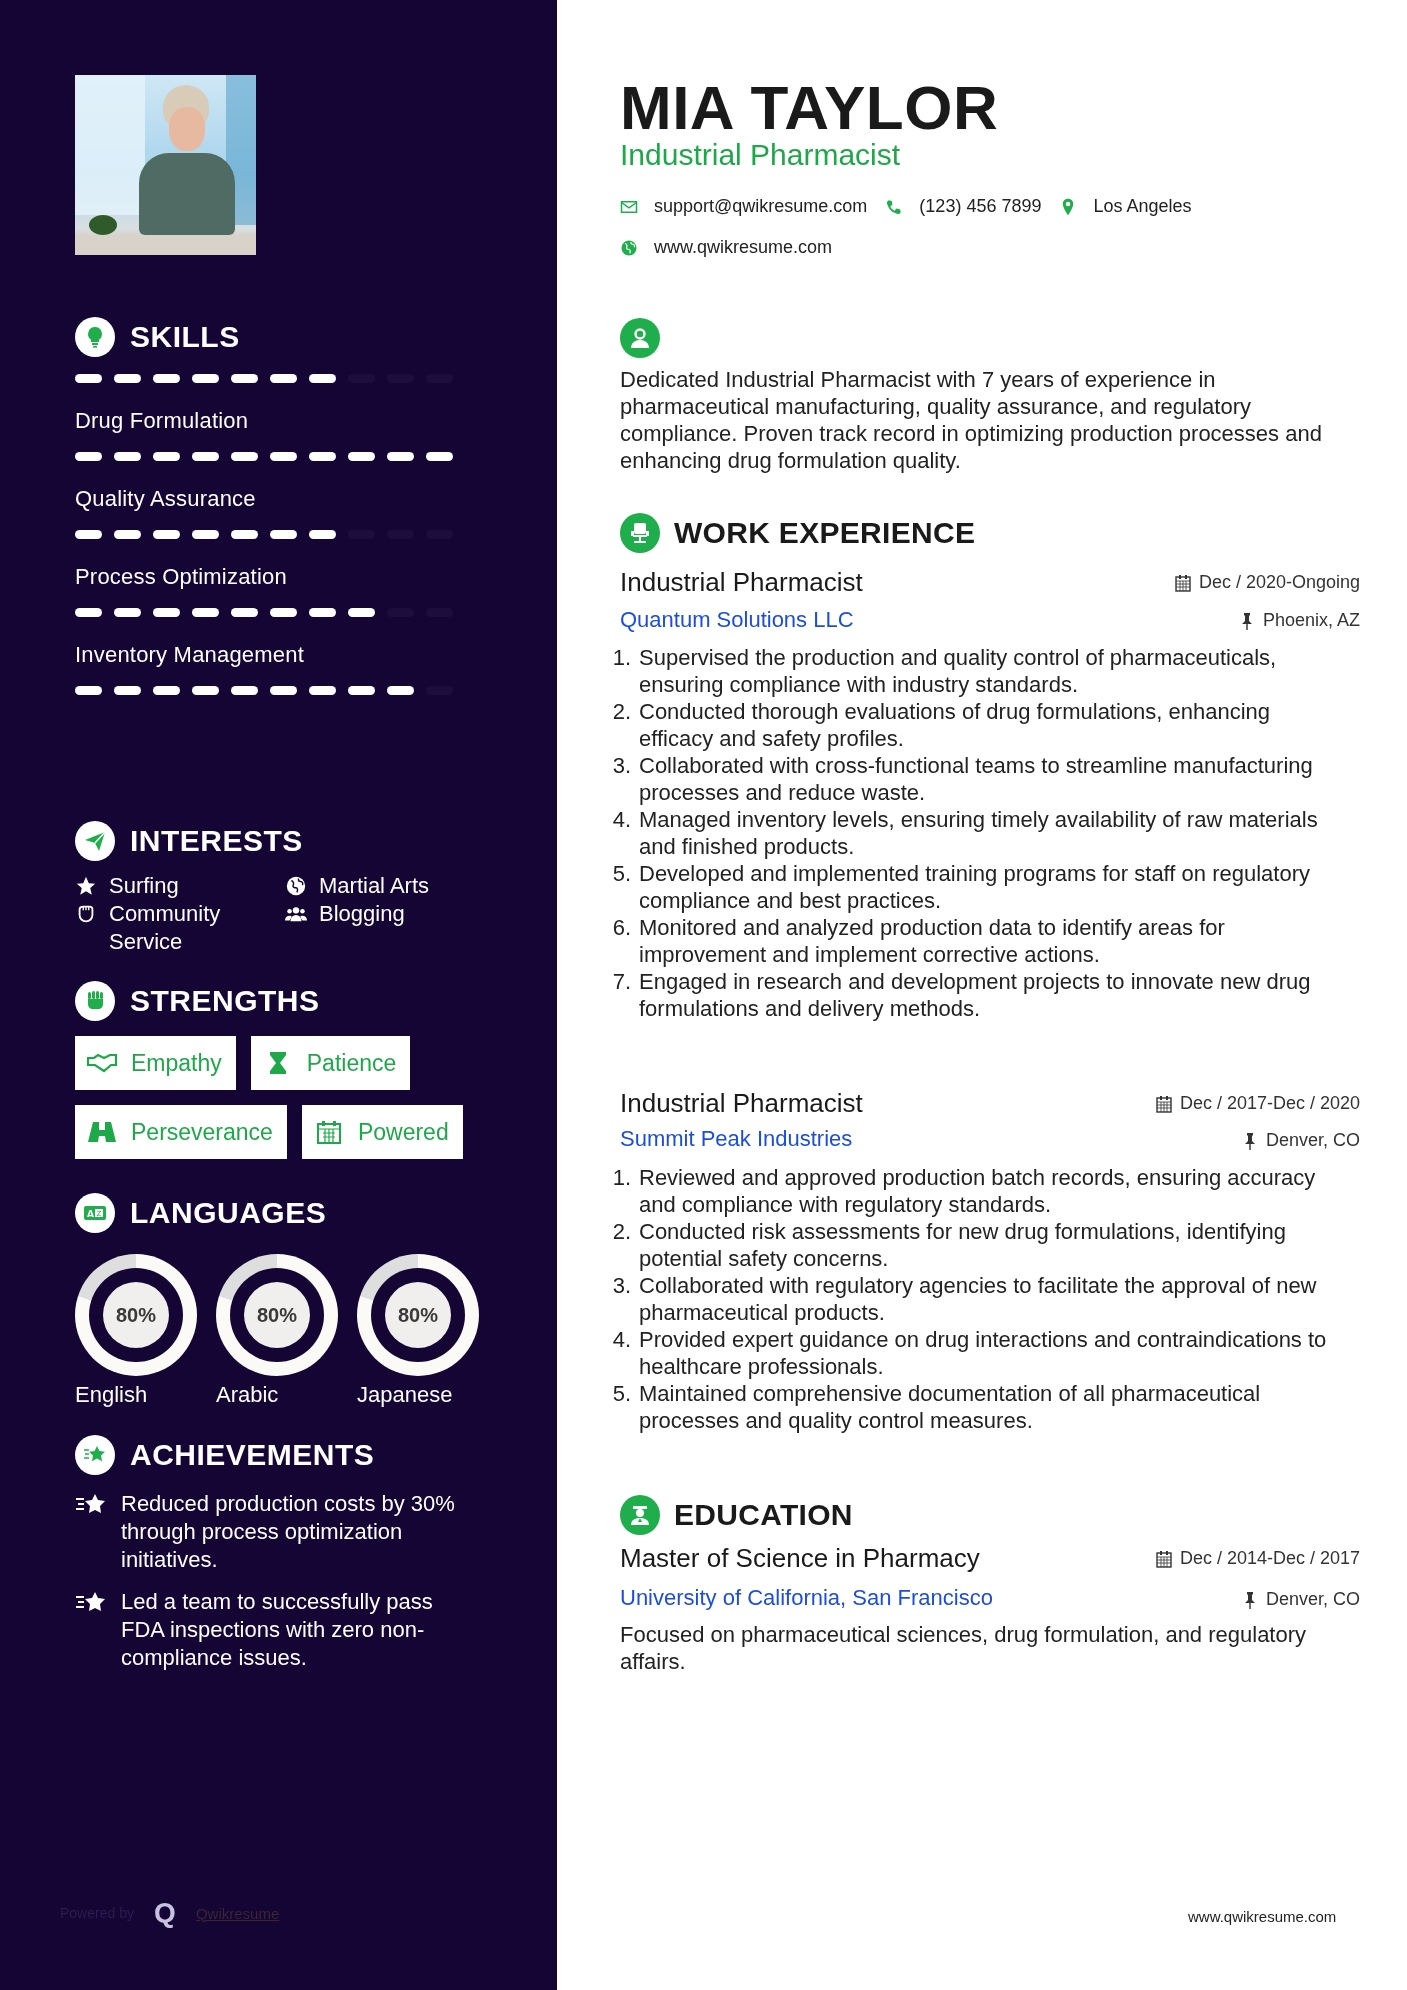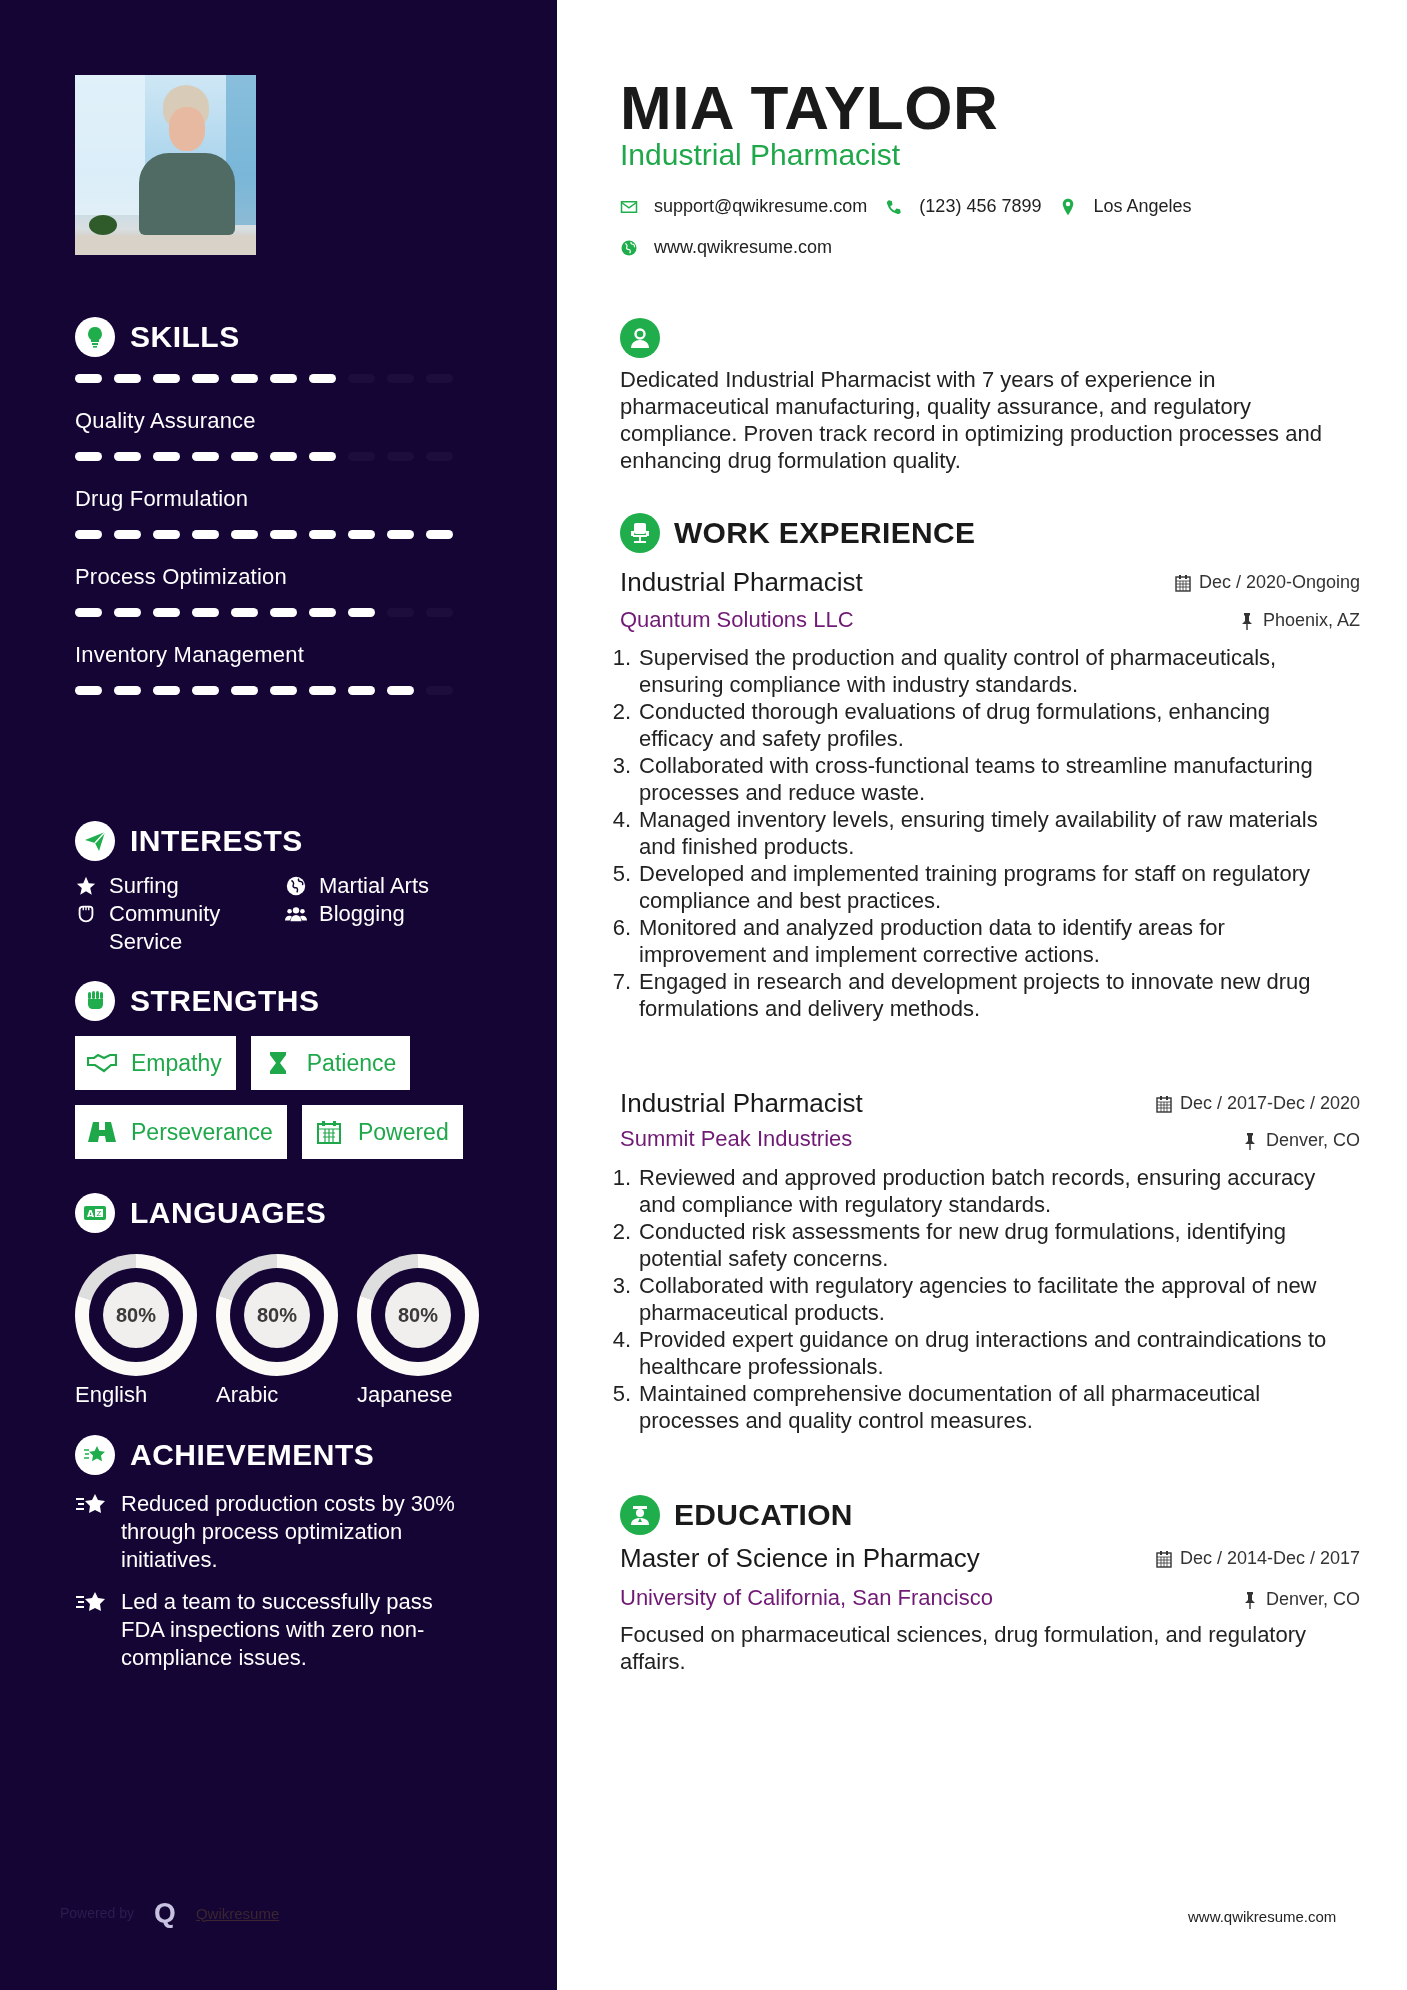--- a/index.html
+++ b/index.html
@@ -67,21 +67,21 @@
   .sec-head { position: absolute; left: 0; display: flex; align-items: center; }
   .sec-icon { width: 40px; height: 40px; border-radius: 50%; background: #1fae4b; display: flex; align-items: center; justify-content: center; }
   .sec-icon svg { width: 24px; height: 24px; }
   .sec-title { margin-left: 14px; font-size: 30px; font-weight: bold; color: #1a1a1a; letter-spacing: .3px; white-space: nowrap; }
 
   .para { position: absolute; left: 0; width: 730px; font-size: 22px; line-height: 27px; color: #222; }
 
   .entry-title { position: absolute; left: 0; font-size: 26px; color: #1a1a1a; white-space: nowrap; }
   .entry-date { position: absolute; right: 0; font-size: 18px; color: #333; display: flex; align-items: center; white-space: nowrap; }
   .entry-date svg, .entry-loc svg { width: 16px; height: 18px; margin-right: 8px; }
-  .entry-org { position: absolute; left: 0; font-size: 22px; color: #701a75; white-space: nowrap; }
+  .entry-org { position: absolute; left: 0; font-size: 22px; color: #1d4ed8; white-space: nowrap; }
   .entry-loc { position: absolute; right: 0; font-size: 18px; color: #333; display: flex; align-items: center; white-space: nowrap; }
   .bullets { position: absolute; left: 0; width: 730px; list-style: none; }
   .bullets li { display: flex; font-size: 22px; line-height: 27px; color: #222; }
   .bullets .num { width: 19px; flex-shrink: 0; margin-left: -8px; margin-right: 8px; text-align: right; }
 
   .footer-url { position: absolute; left: 1188px; top: 1908px; font-size: 15px; color: #222; }
 </style>
 </head>
 <body>
 
@@ -116,47 +116,47 @@
             <span class="dot"></span>
             <span class="dot"></span>
             <span class="dot"></span>
             <span class="dot"></span>
             <span class="dot off"></span>
             <span class="dot off"></span>
             <span class="dot off"></span>
           </div>
         </div>
         <div class="skill">
+          <div class="skill-name">Drug Formulation</div>
+          <div class="dots">
+            <span class="dot"></span>
+            <span class="dot"></span>
+            <span class="dot"></span>
+            <span class="dot"></span>
+            <span class="dot"></span>
+            <span class="dot"></span>
+            <span class="dot"></span>
+            <span class="dot"></span>
+            <span class="dot"></span>
+            <span class="dot"></span>
+          </div>
+        </div>
+        <div class="skill">
           <div class="skill-name">Quality Assurance</div>
           <div class="dots">
             <span class="dot"></span>
             <span class="dot"></span>
             <span class="dot"></span>
             <span class="dot"></span>
             <span class="dot"></span>
             <span class="dot"></span>
             <span class="dot"></span>
             <span class="dot off"></span>
             <span class="dot off"></span>
             <span class="dot off"></span>
-          </div>
-        </div>
-        <div class="skill">
-          <div class="skill-name">Drug Formulation</div>
-          <div class="dots">
-            <span class="dot"></span>
-            <span class="dot"></span>
-            <span class="dot"></span>
-            <span class="dot"></span>
-            <span class="dot"></span>
-            <span class="dot"></span>
-            <span class="dot"></span>
-            <span class="dot"></span>
-            <span class="dot"></span>
-            <span class="dot"></span>
           </div>
         </div>
         <div class="skill">
           <div class="skill-name">Process Optimization</div>
           <div class="dots">
             <span class="dot"></span>
             <span class="dot"></span>
             <span class="dot"></span>
             <span class="dot"></span>
             <span class="dot"></span>

